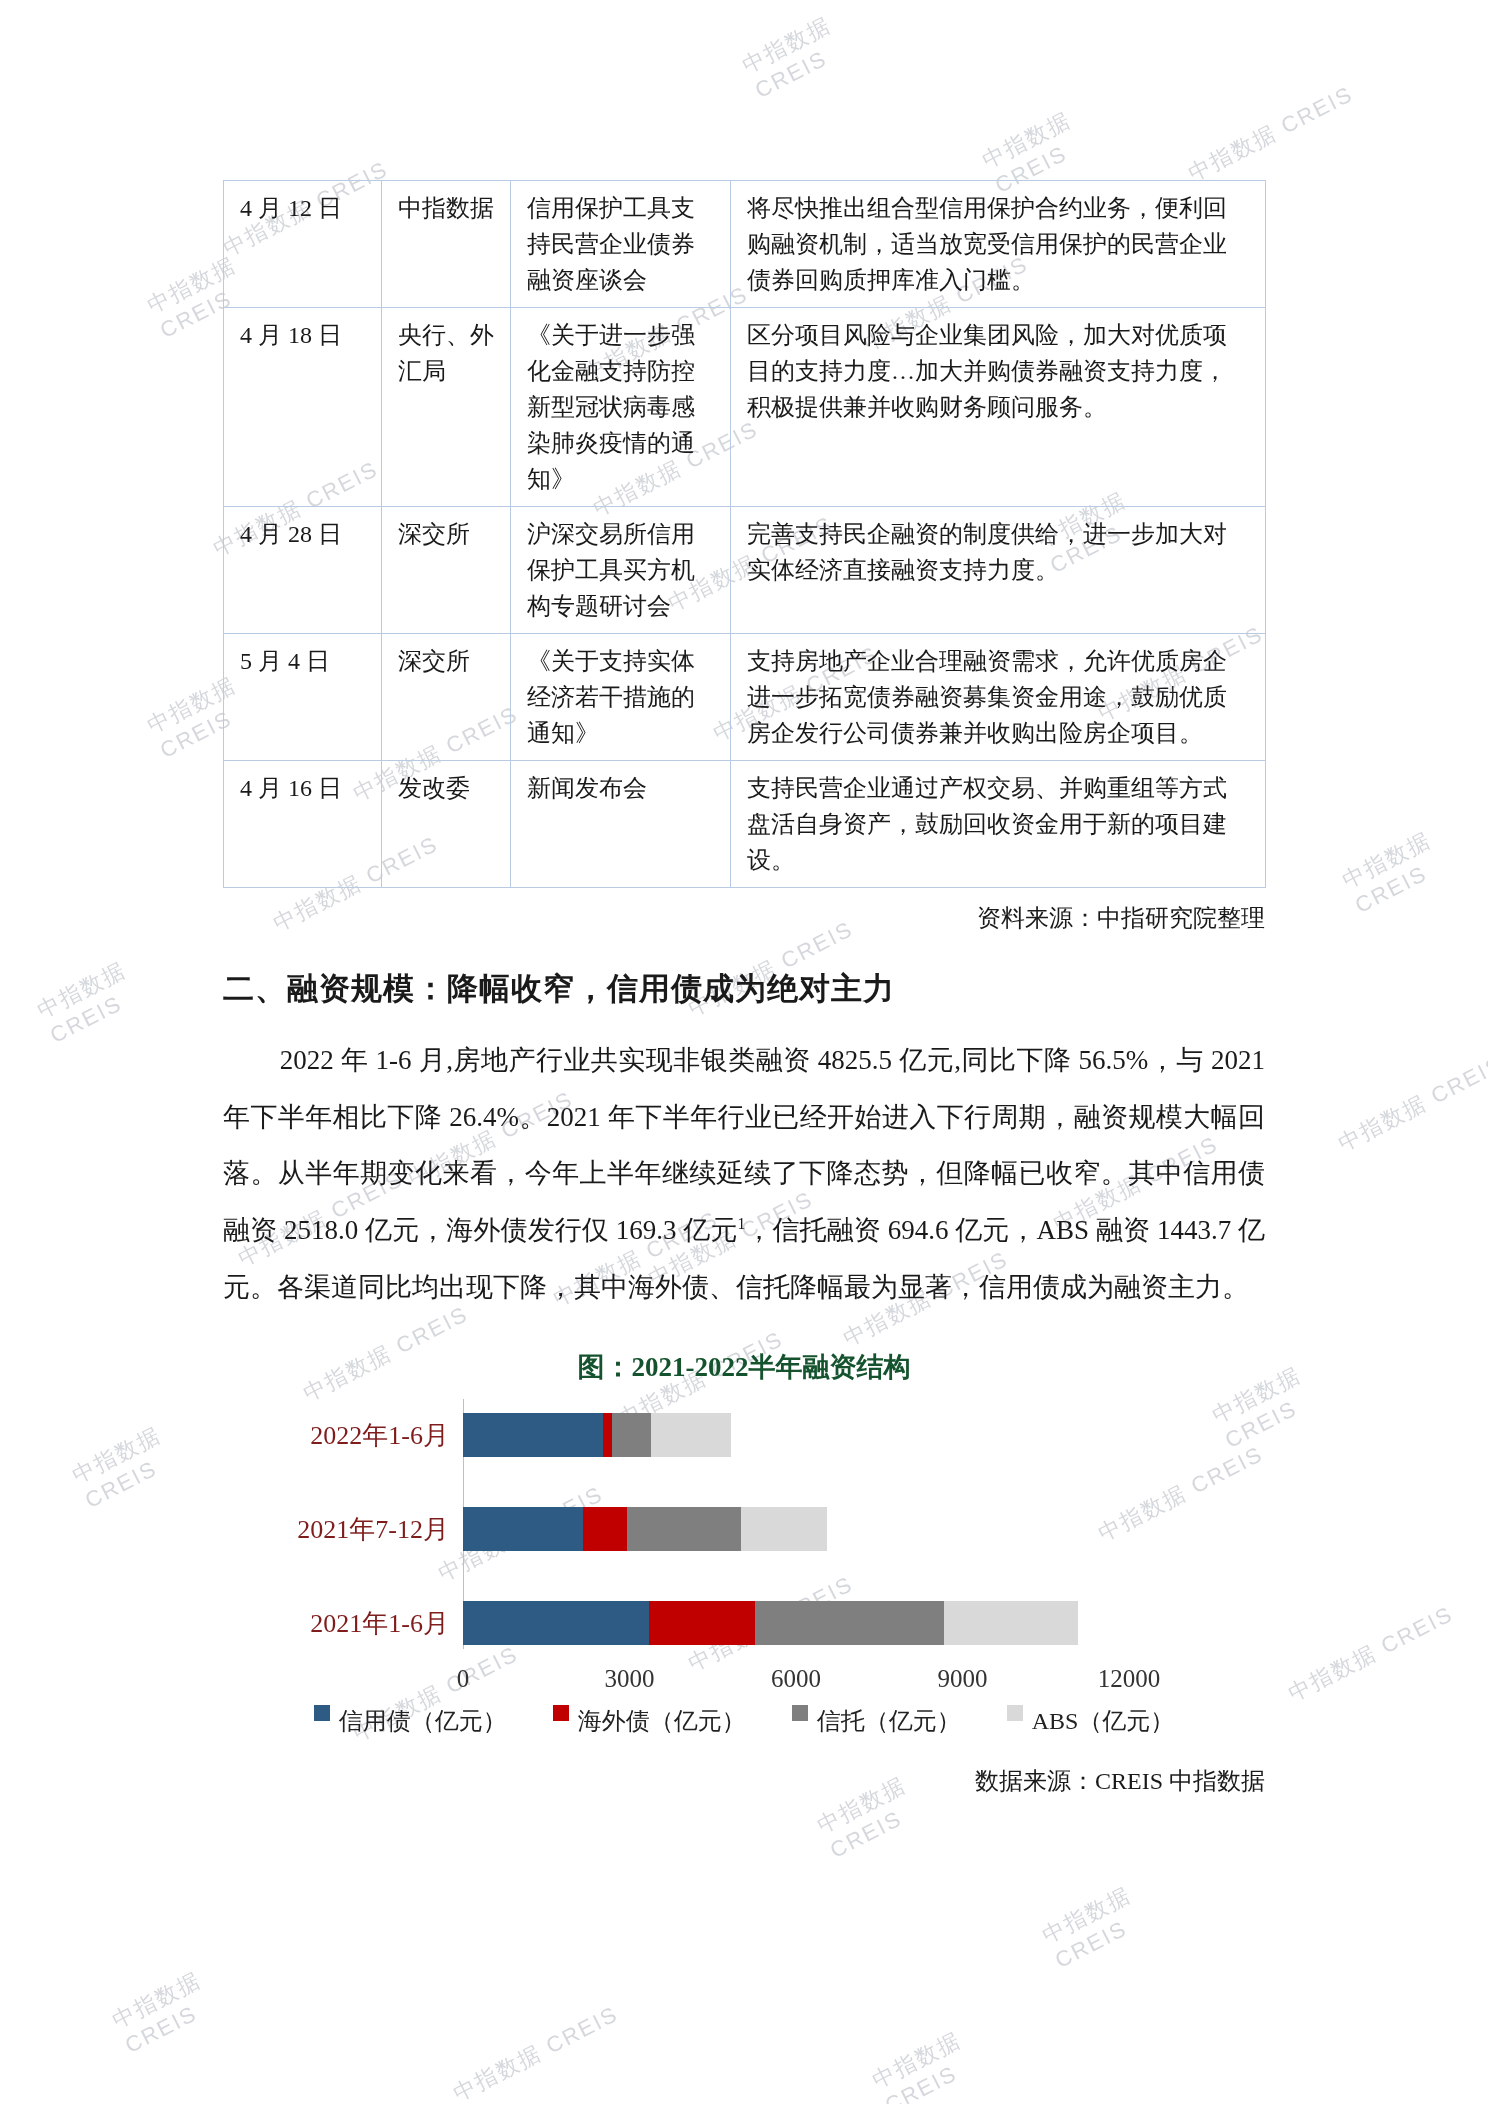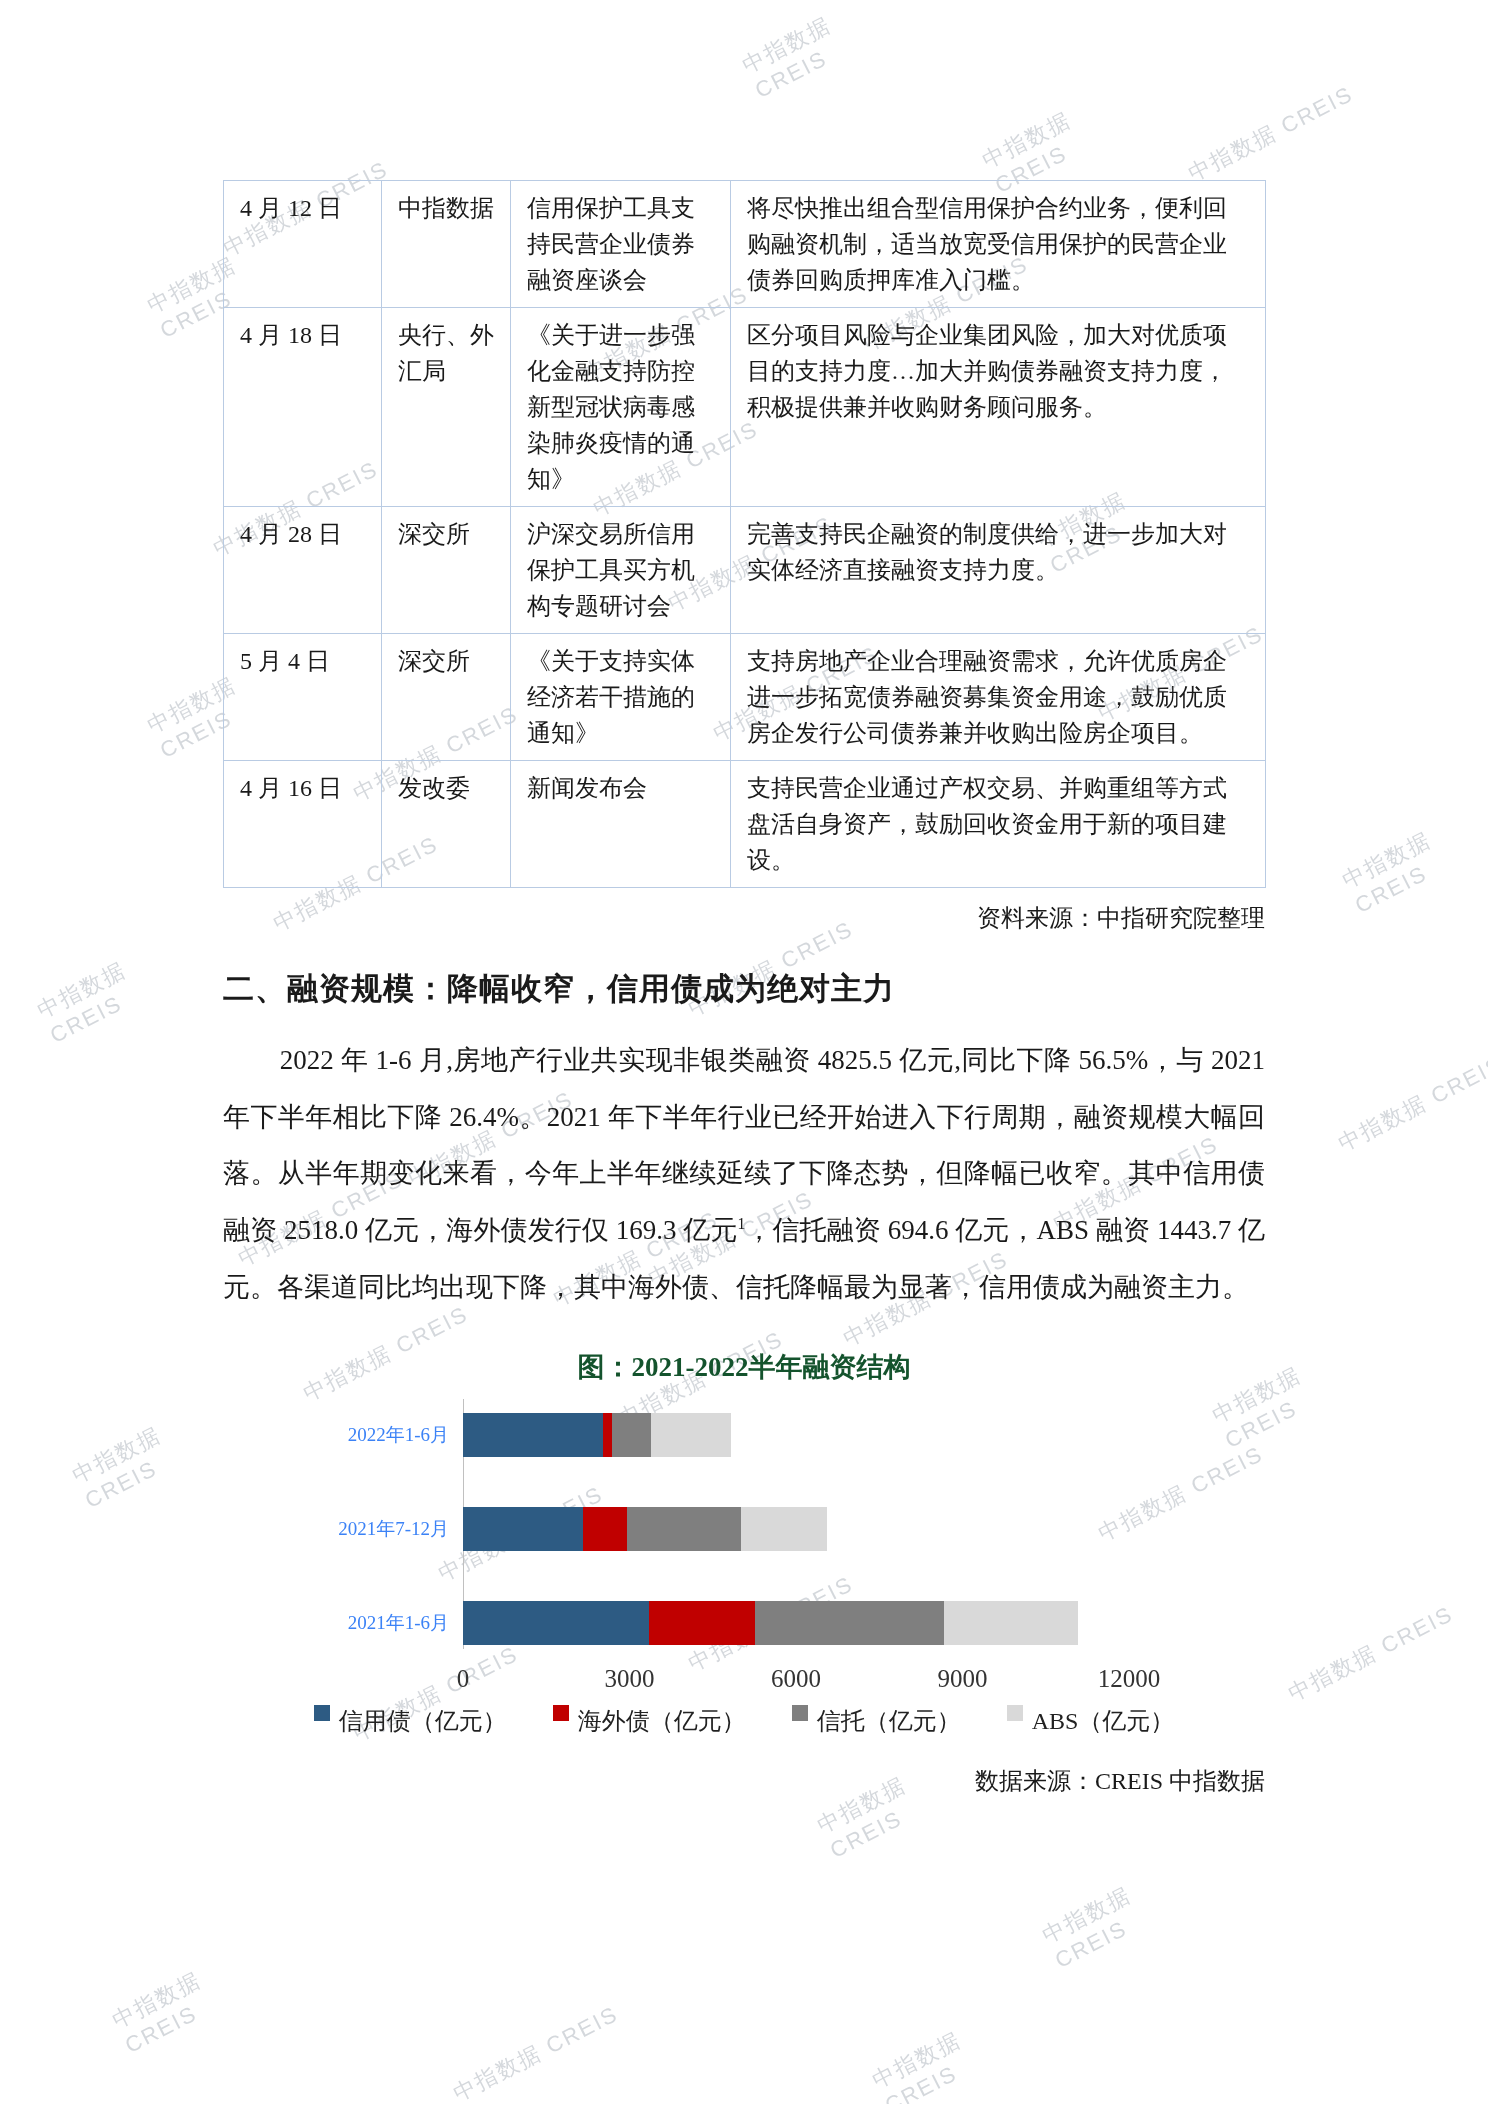--- a/index.html
+++ b/index.html
@@ -18,22 +18,22 @@
   .section-heading{font-size:31px;font-weight:bold;margin:34px 0 0 0;letter-spacing:1px;}
   .body-paragraph{font-size:27px;line-height:2.1;text-align:justify;
                   text-indent:2.1em;margin:22px 0 0 0;}
   .body-paragraph sup{font-size:.58em;}
   .chart{margin-top:34px;position:relative;}
   .chart-title{text-align:center;font-size:27px;color:#14532d;font-weight:bold;}
   .chart-plot{position:relative;margin-top:28px;}
   .axis-line{position:absolute;left:240px;top:-14px;bottom:-4px;width:1px;background:#c0c0c0;}
   .chart-row{display:flex;align-items:center;height:44px;margin-bottom:50px;}
   .chart-row:last-child{margin-bottom:0;}
-  .chart-cat{width:226px;padding-right:14px;text-align:right;font-size:19px;
-             color:#3b82f6;flex:none;}
+  .chart-cat{width:226px;padding-right:14px;text-align:right;font-size:26px;
+             color:#7f1d1d;flex:none;}
   .chart-track{position:relative;height:44px;display:flex;flex:none;}
   .seg{height:100%;flex:none;}
   .chart-axis{position:relative;height:36px;margin-top:16px;font-size:25px;color:#333;}
   .chart-axis span{position:absolute;transform:translateX(-50%);top:4px;}
   .chart-legend{display:flex;justify-content:center;align-items:center;gap:46px;
                 margin-top:8px;font-size:24px;color:#222;}
   .legend-item{display:flex;gap:9px;}
   .swatch{width:16px;height:16px;flex:none;}
   .chart-source{text-align:right;font-size:24px;margin-top:28px;}
   .footnote{position:absolute;left:223px;top:1884px;width:760px;z-index:2;

